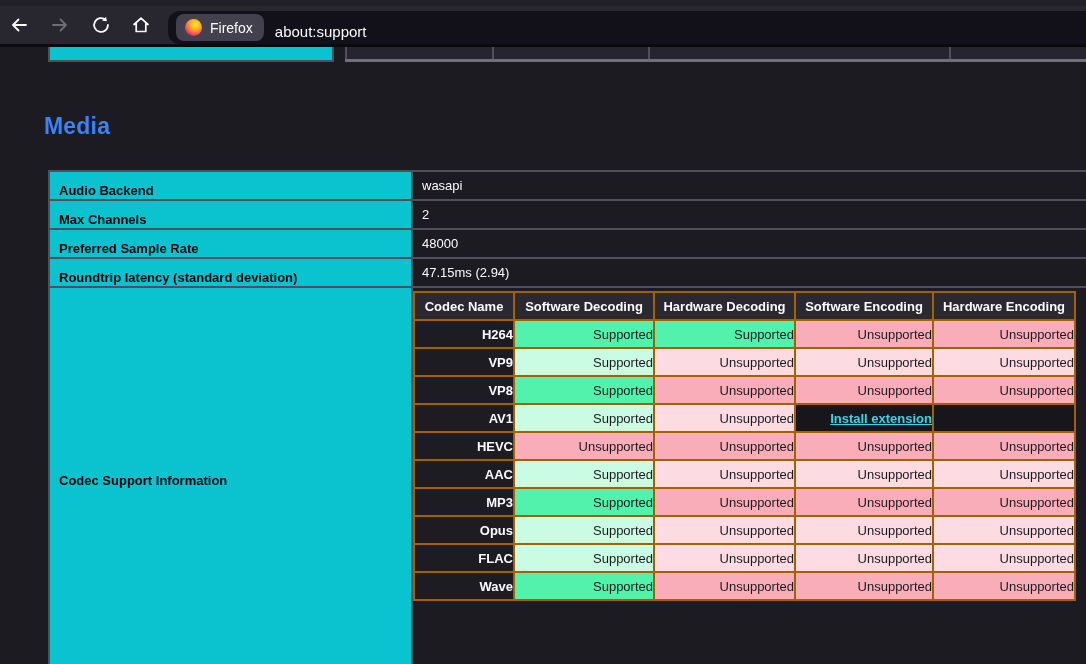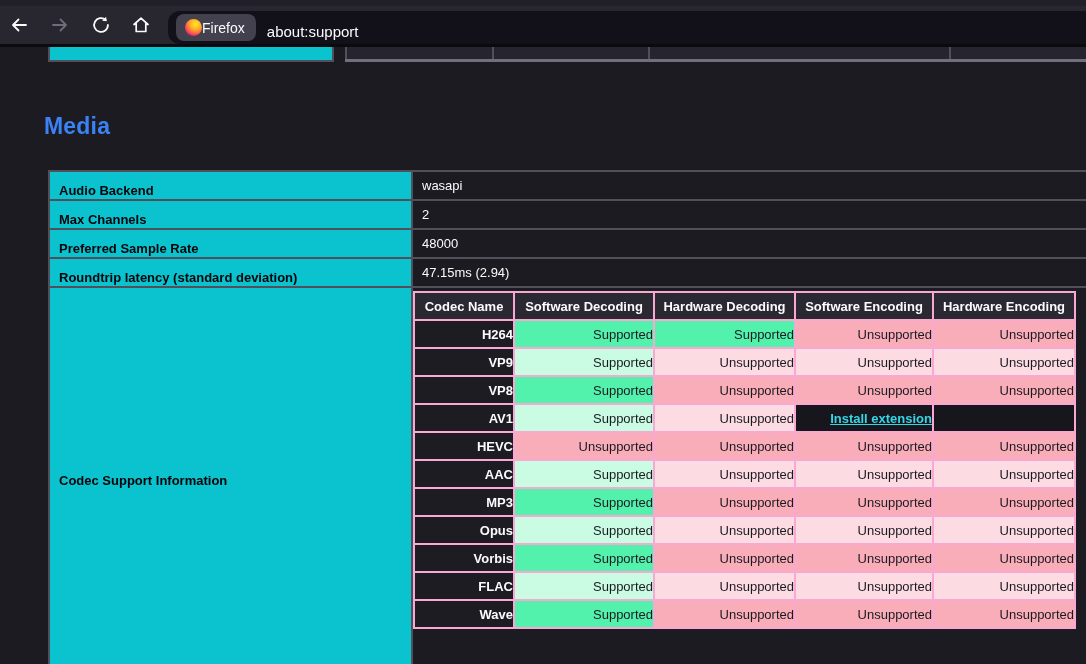--- a/index.html
+++ b/index.html
@@ -9,21 +9,21 @@
 
   
   .tabstrip { position:absolute; top:0; left:0; right:0; height:6px; background:#211f28; }
   .toolbar  { position:absolute; top:6px; left:0; right:0; height:38px; background:#28262e; }
   .nav-btn  { position:absolute; top:4px; width:30px; height:30px; border:none; background:transparent;
               border-radius:4px; display:flex; align-items:center; justify-content:center; cursor:pointer; }
   .nav-btn.back{ left:4px; } .nav-btn.fwd{ left:45px; } .nav-btn.reload{ left:86px; } .nav-btn.home{ left:126px; }
   .urlbar { position:absolute; left:168px; right:-16px; top:5px; height:33px; background:#121018;
             border-radius:12px; display:flex; align-items:center; padding-left:8px; }
   .chip { height:27px; background:#42414d; border-radius:8px; display:flex; align-items:center;
-          padding:0 11px 0 9px; }
+          padding:0 11px 0 9px; gap:8px; }
   .chip-label { color:#fbfbfe; font-size:14px; }
   .fx-logo { width:17px; height:17px; border-radius:50%; flex:0 0 17px;
              background:radial-gradient(circle at 62% 30%, #ffe226 4%, #ffb129 32%, #ff7139 54%, #e4257a 76%, #722291 96%); }
   .url-text { color:#fbfbfe; font-size:15px; margin-left:11px; white-space:nowrap;margin-top:8px; }
   .chrome-divider { position:absolute; top:44px; left:0; right:0; height:3px; background:#0b0b0e; }
 
   
   .content { position:absolute; top:47px; left:0; right:0; bottom:0; background:#1c1b22; overflow:hidden; }
 
   
@@ -46,21 +46,21 @@
                 padding:9px 4px 0 9px; height:29px; }
   .value-cell { background:#1c1b22; color:#fbfbfe; font-weight:400; text-align:left; padding:0 4px 0 9px; }
   .codec-label { vertical-align:middle; }
   .codec-cell { background:#1c1b22; vertical-align:top; padding:3px 0 0 0; height:378px; }
 
   
   .codec-table { border-collapse:collapse; table-layout:fixed; width:661px; font-size:13px; }
   .codec-table col.cc1{ width:100px; } .codec-table col.cc2{ width:140px; }
   .codec-table col.cc3{ width:141px; } .codec-table col.cc4{ width:138px; }
   .codec-table col.cc5{ width:142px; }
-  .codec-table th, .codec-table td { border:2px solid #f9a8d4; height:28px; }
+  .codec-table th, .codec-table td { border:2px solid #a16207; height:28px; }
   .codec-table thead th { background:#2a2932; color:#fbfbfe; font-weight:700; text-align:center; padding:0 2px; }
   .codec-table tbody th { background:#1d1c23; color:#fbfbfe; font-weight:700; text-align:right; padding-left:8px; }
   .codec-table td { text-align:right; color:#1b1a22; }
   .cell-supported.shade-strong   { background:#52f2ac; }
   .cell-supported.shade-light    { background:#c9fce3; }
   .cell-unsupported.shade-strong { background:#f9adb9; }
   .cell-unsupported.shade-light  { background:#fcdce2; }
   .cell-dark { background:#17161d; }
   .install-link { color:#35d6e6; font-weight:700; text-decoration:underline; cursor:pointer; }
 </style>
@@ -210,27 +210,20 @@
                     <td class="cell-unsupported shade-strong">Unsupported</td>
                   </tr>
                   <tr>
                     <th>Opus</th>
                     <td class="cell-supported shade-light">Supported</td>
                     <td class="cell-unsupported shade-light">Unsupported</td>
                     <td class="cell-unsupported shade-light">Unsupported</td>
                     <td class="cell-unsupported shade-light">Unsupported</td>
                   </tr>
                   <tr>
-                    <th>Vorbis</th>
-                    <td class="cell-supported shade-strong">Supported</td>
-                    <td class="cell-unsupported shade-strong">Unsupported</td>
-                    <td class="cell-unsupported shade-strong">Unsupported</td>
-                    <td class="cell-unsupported shade-strong">Unsupported</td>
-                  </tr>
-                  <tr>
                     <th>FLAC</th>
                     <td class="cell-supported shade-light">Supported</td>
                     <td class="cell-unsupported shade-light">Unsupported</td>
                     <td class="cell-unsupported shade-light">Unsupported</td>
                     <td class="cell-unsupported shade-light">Unsupported</td>
                   </tr>
                   <tr>
                     <th>Wave</th>
                     <td class="cell-supported shade-strong">Supported</td>
                     <td class="cell-unsupported shade-strong">Unsupported</td>

